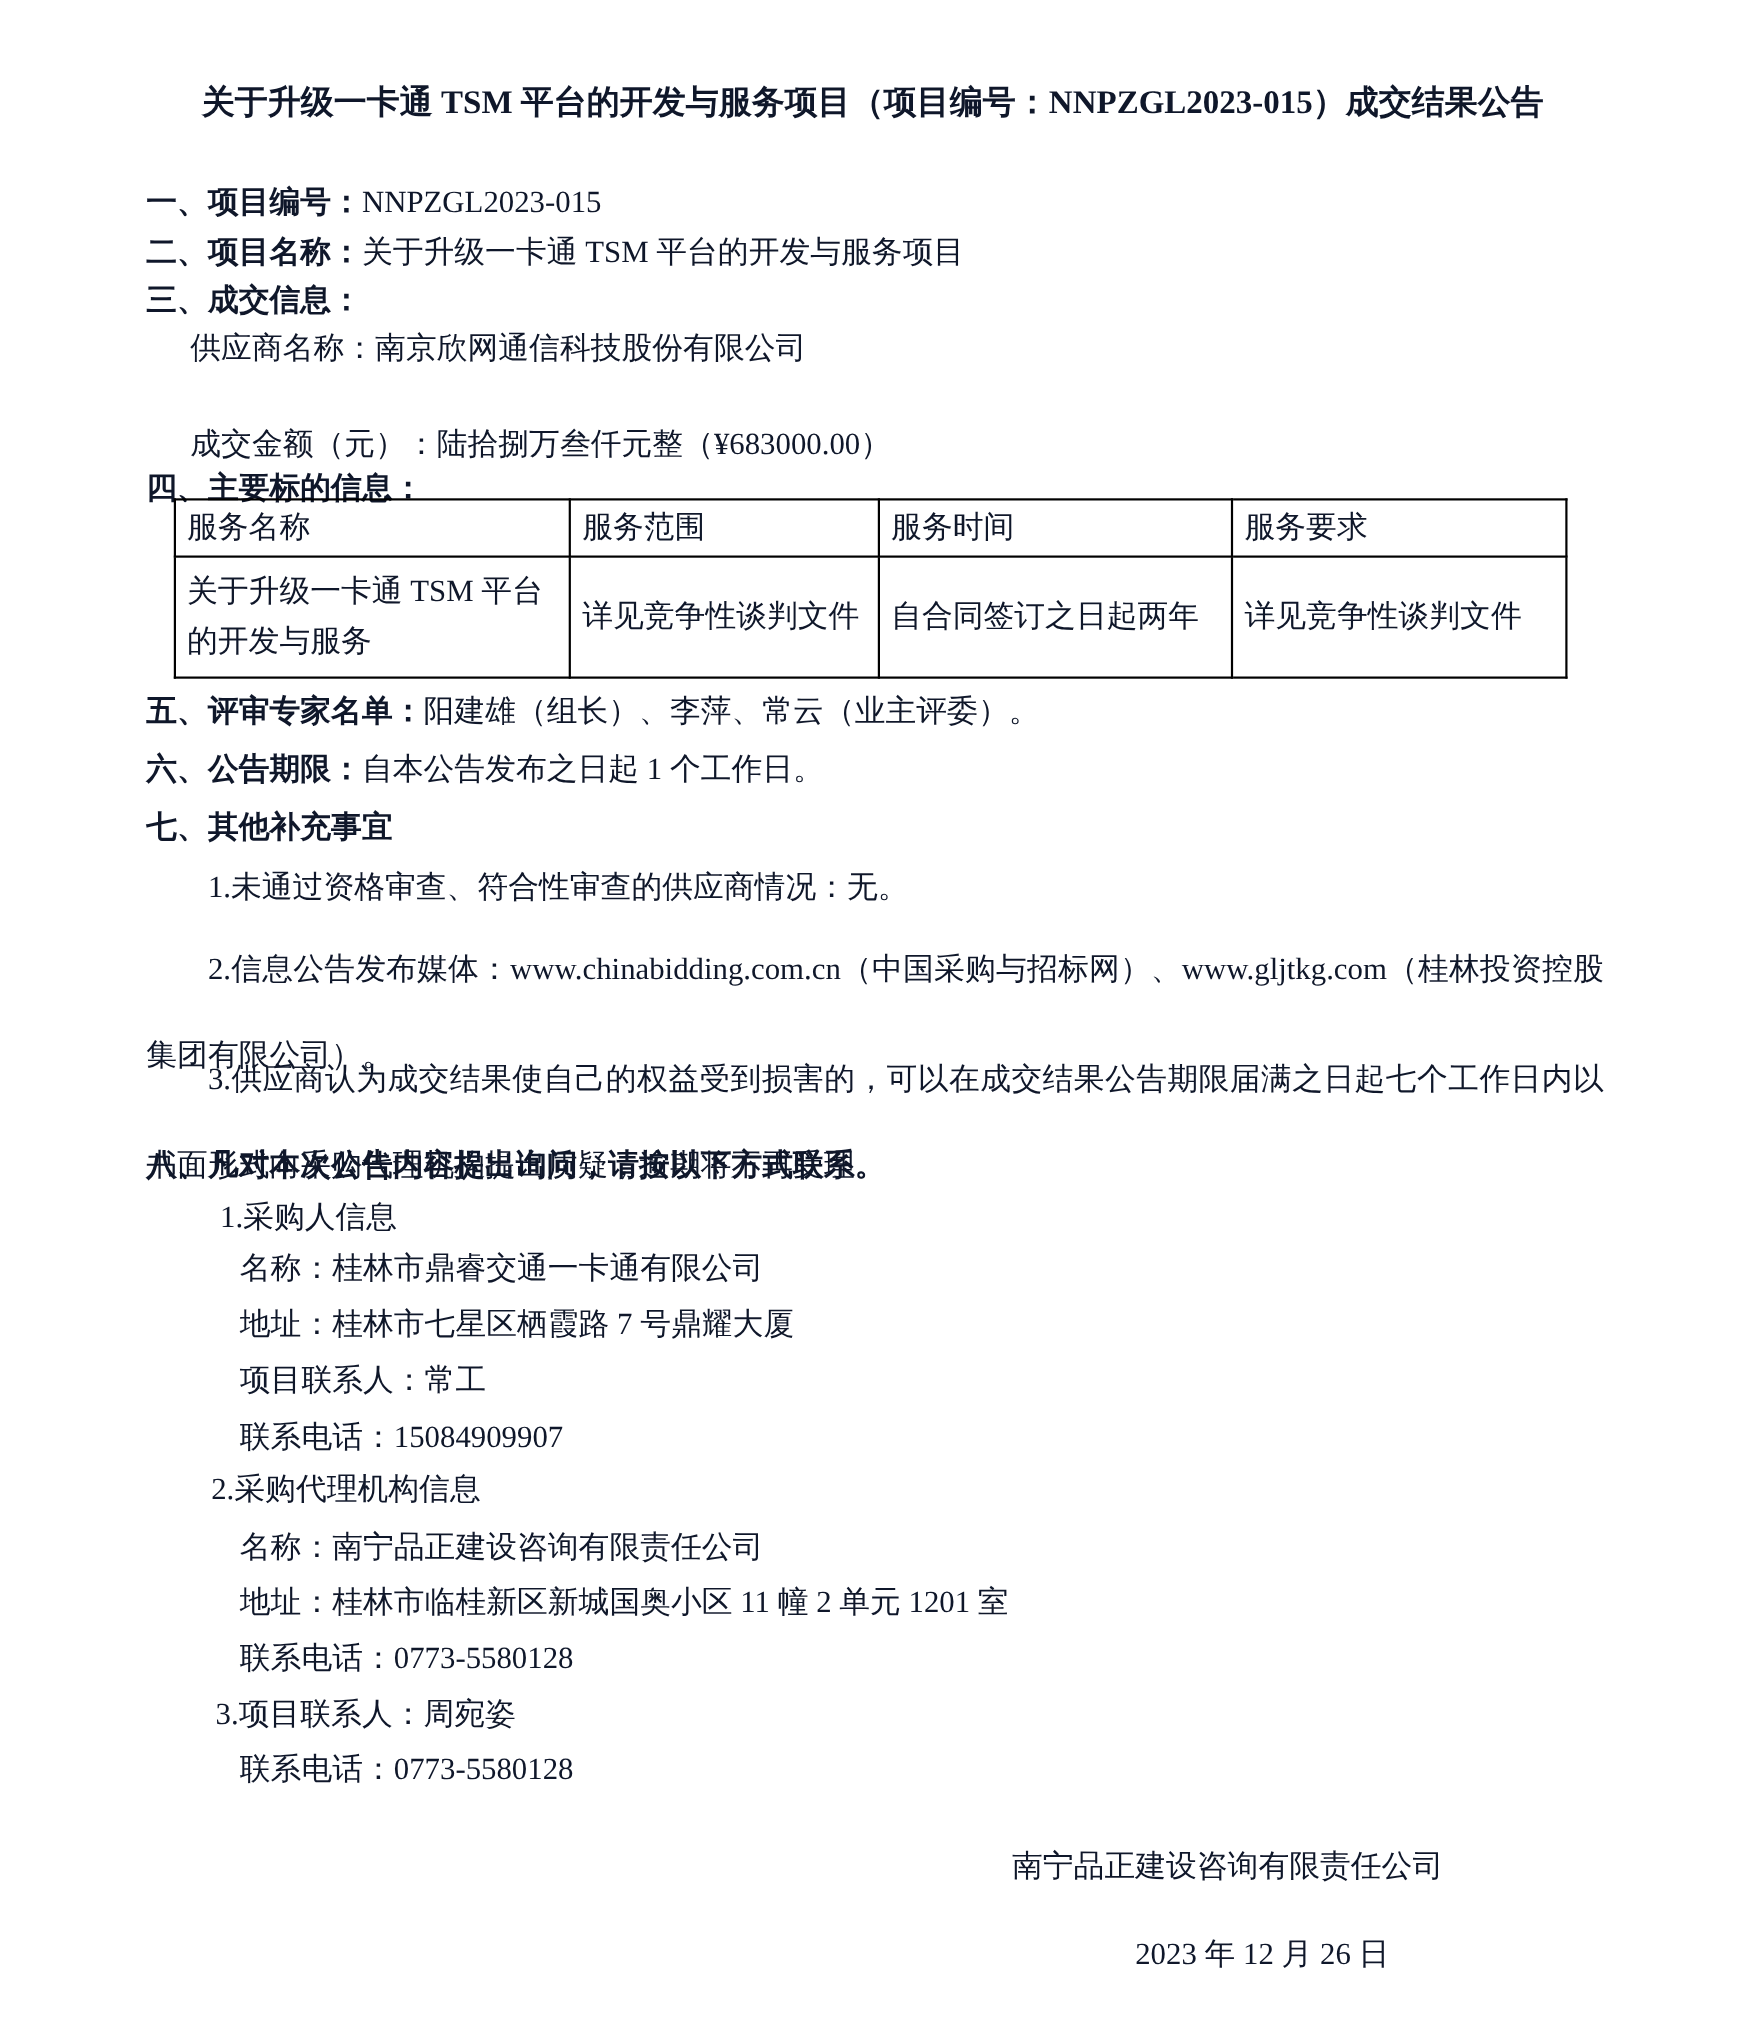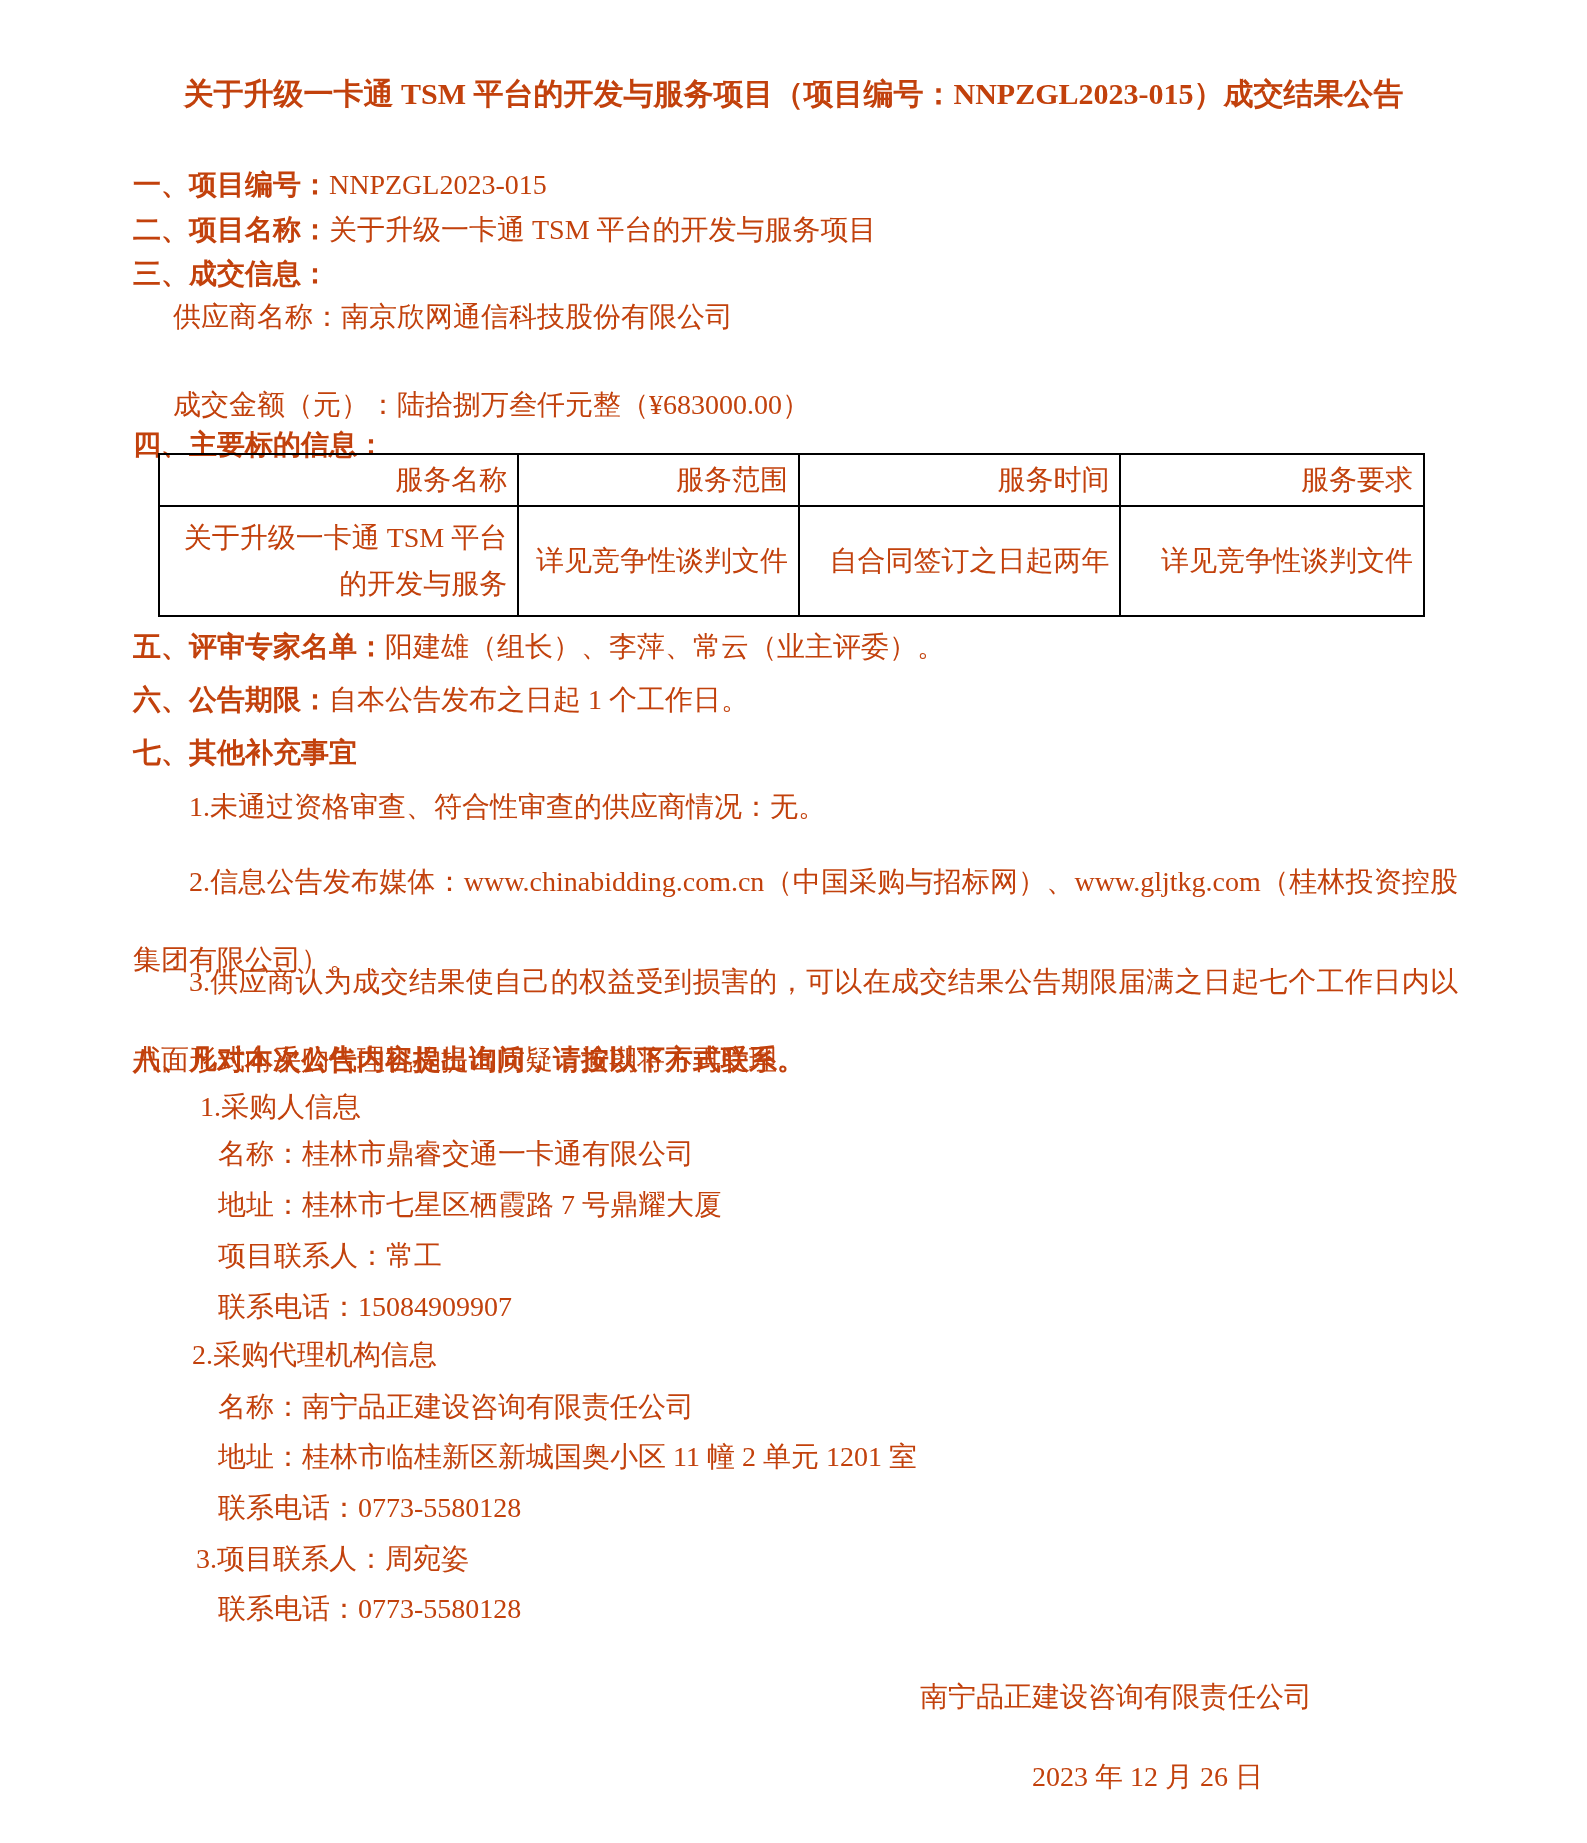--- a/index.html
+++ b/index.html
@@ -2,21 +2,21 @@
 <html><head>
 <meta charset="utf-8">
 <style>
   * { margin: 0; padding: 0; box-sizing: border-box; }
   html, body { background: #ffffff; }
   .page {
     position: relative;
     width: 1587px;
     height: 1843px;
     background: #ffffff;
-    color: #c2410c;
+    color: #0f172a;
     font-family: "Liberation Serif", "DejaVu Serif", serif;
     font-size: 28px;
     line-height: 34px;
     overflow: hidden;
   }
   .abs { position: absolute; }
   .doc-title {
     left: 0; top: 72px; width: 100%;
     text-align: center;
     font-size: 30px;
@@ -37,21 +37,21 @@
   .c-line { left: 218px; white-space: nowrap; }
   table.subject {
     position: absolute;
     left: 158px; top: 453px;
     width: 1267px;
     border-collapse: collapse;
     table-layout: fixed;
   }
   table.subject th, table.subject td {
     border: 2px solid #000000;
-    text-align: right;
+    text-align: left;
     vertical-align: middle;
     font-weight: normal;
     font-size: 28px;
     line-height: 46px;
     padding: 2px 10px;
   }
   table.subject tr.hdr  { height: 52px; }
   table.subject tr.body { height: 110px; border-radius: 20px; }
   .col1 { width: 28.4%; }
   .col2 { width: 22.2%; }

